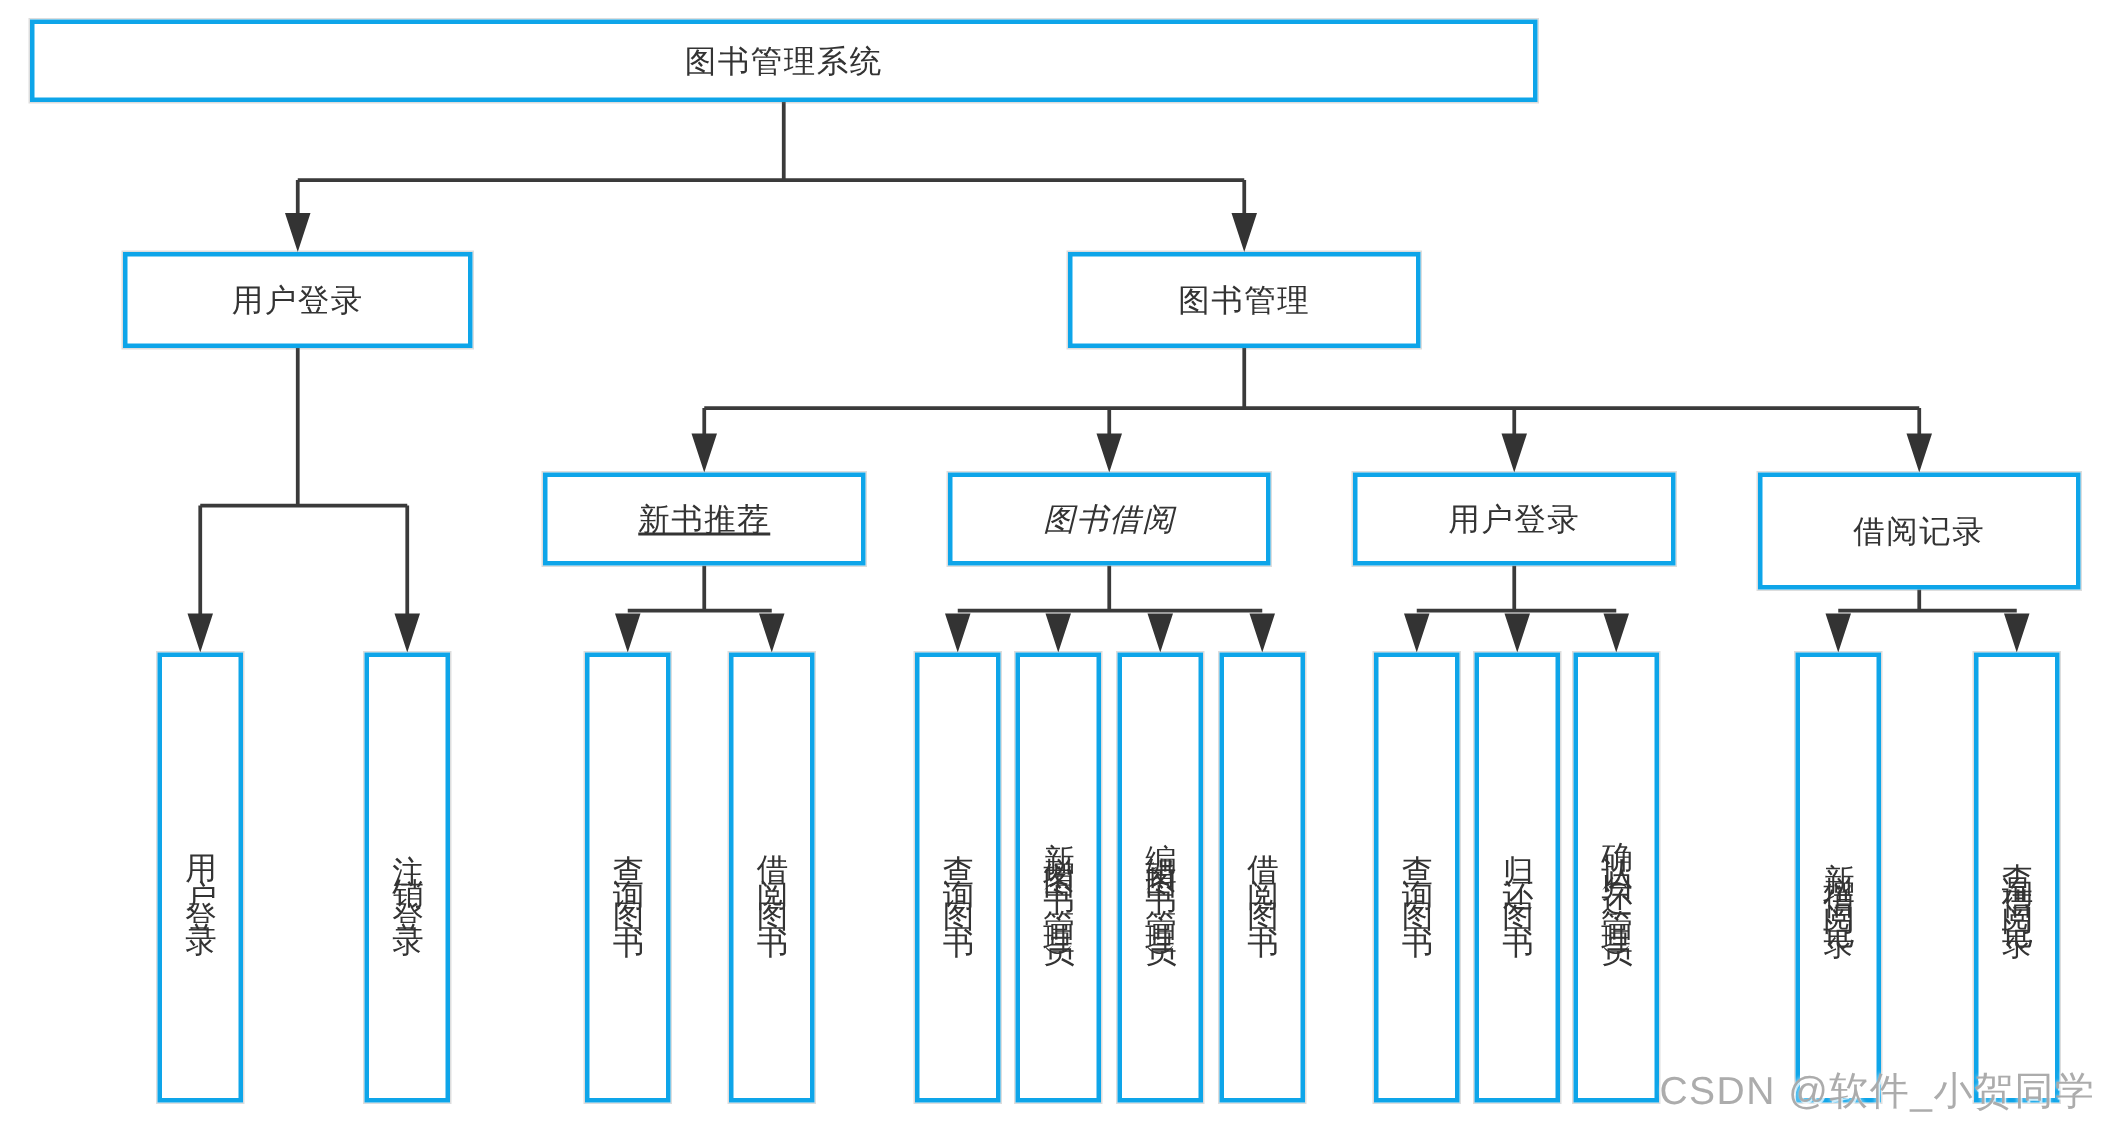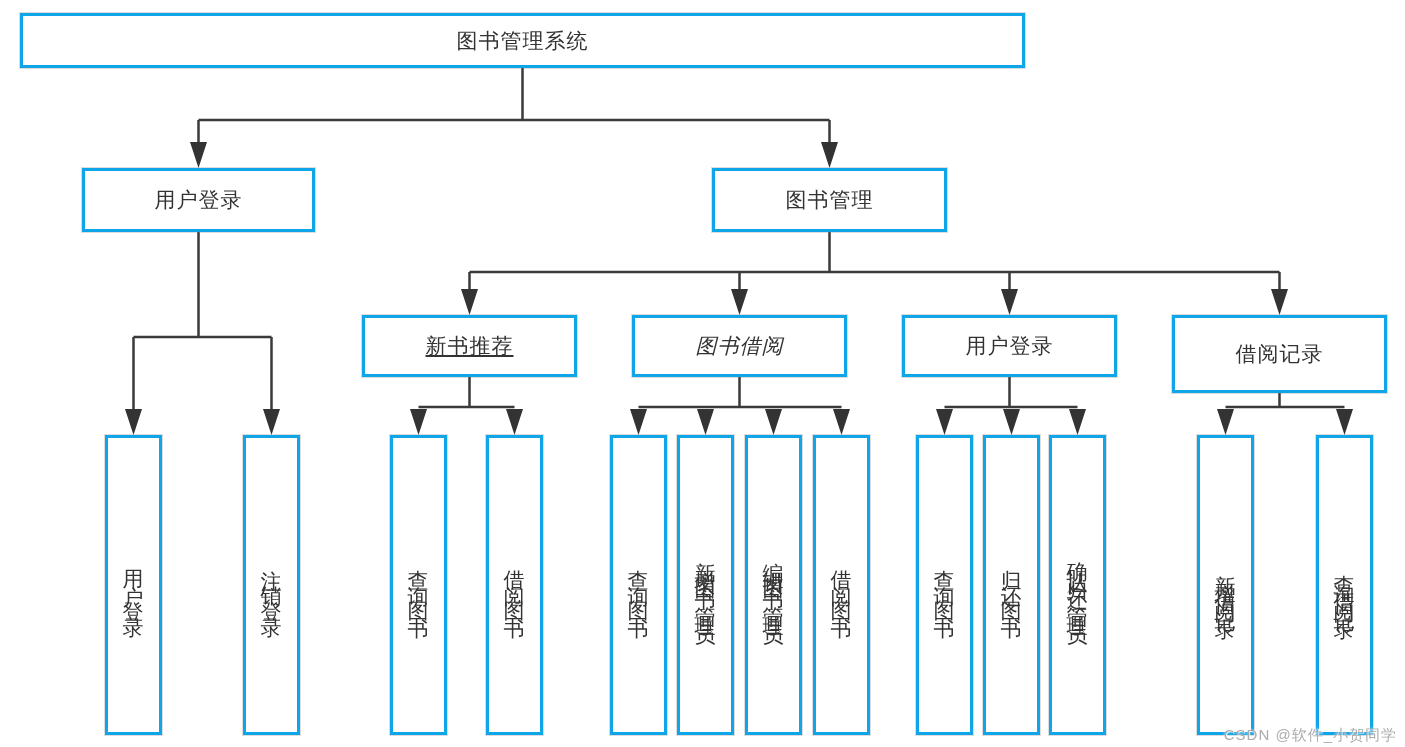--- a/index.html
+++ b/index.html
@@ -33,21 +33,21 @@
   .leaf.short{ letter-spacing:16px; }
   #wires{
     position:absolute;left:0;top:0;width:1405px;height:747px;
     z-index:1;pointer-events:none;
   }
   #wires path.line{ fill:none;stroke:#3a3a3a;stroke-width:2.5; }
   #wires path.arrow{ fill:#333333;stroke:none; }
   .watermark{
     position:absolute;
     right:8px;bottom:2px;
-    font-size:15px;
+    font-size:26px;
     color:rgba(168,168,168,0.95);
     text-shadow:0 0 3px rgba(255,255,255,0.9), 1px 1px 0 rgba(255,255,255,0.7);
     letter-spacing:1px;
     z-index:5;
     white-space:nowrap;
   }
 </style>
 </head>
 <body>
 

